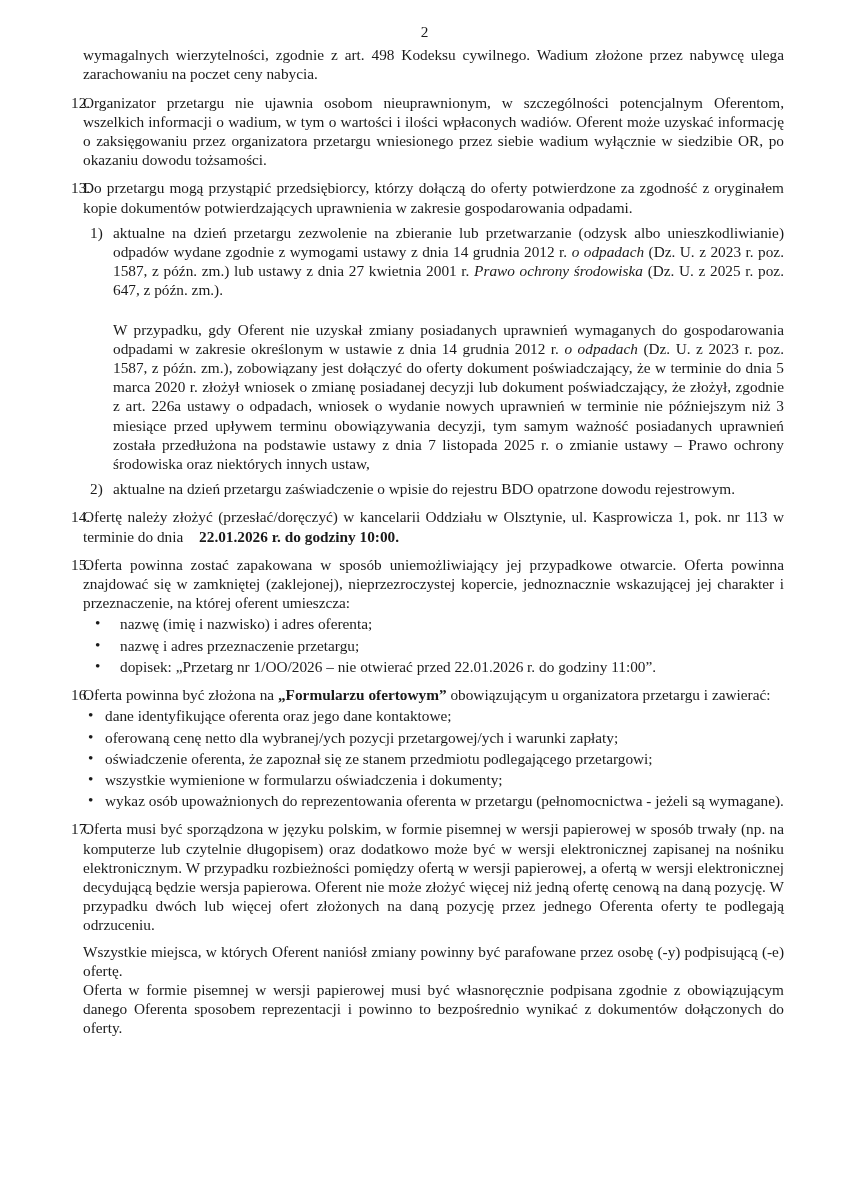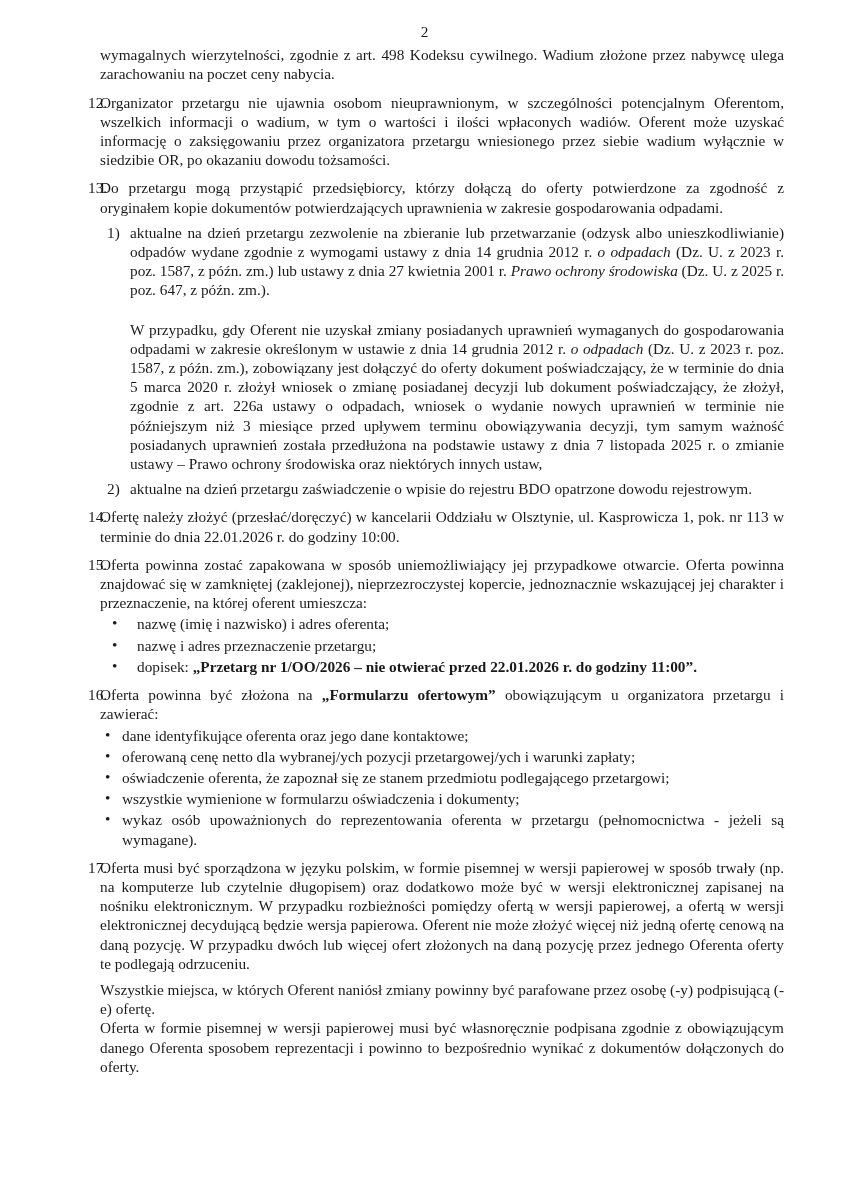--- a/index.html
+++ b/index.html
@@ -14,21 +14,21 @@
     color: #1a1a1a;
     font-family: "Liberation Serif", "DejaVu Serif", serif;
     font-size: 15.3px;
     line-height: 19.2px;
   }
   .page-number {
     text-align: center;
     margin: 0 0 4px 0;
   }
   .content {
-    padding-left: 72px;
+    padding-left: 55px;
     padding-right: 65px;
   }
   .para { margin: 0; text-align: justify; }
   .cont-para { margin-left: 28px; margin-top: 4px; }
   .nitem { position: relative; padding-left: 28px; margin-top: 9px; }
   .nnum { position: absolute; left: 16px; top: 0; }
   .sub { position: relative; margin-left: 7px; padding-left: 23px; margin-top: 6px; }
   .snum { position: absolute; left: 0; top: 0; }
   .subnote { margin-left: 30px; margin-top: 20px; }
   .note { margin-top: 6px; }
@@ -66,38 +66,38 @@
       <p class="para subnote"><span>W przypadku, gdy Oferent nie uzyskał zmiany posiadanych uprawnień wymaganych do gospodarowania odpadami w zakresie określonym w ustawie z dnia 14 grudnia 2012 r. </span><span style="font-style: italic;">o odpadach</span><span> (Dz. U. z 2023 r. poz. 1587, z późn. zm.), zobowiązany jest dołączyć do oferty dokument poświadczający, że w terminie do dnia 5 marca 2020 r. złożył wniosek o zmianę posiadanej decyzji lub dokument poświadczający, że złożył, zgodnie z art. 226a ustawy o odpadach, wniosek o wydanie nowych uprawnień w terminie nie późniejszym niż 3 miesiące przed upływem terminu obowiązywania decyzji, tym samym ważność posiadanych uprawnień została przedłużona na podstawie ustawy z dnia 7 listopada 2025 r. o zmianie ustawy – Prawo ochrony środowiska oraz niektórych innych ustaw,</span></p>
 
       <div class="sub">
         <span class="snum">2)</span>
         <p class="para"><span>aktualne na dzień przetargu zaświadczenie o wpisie do rejestru BDO opatrzone dowodu rejestrowym.</span></p>
       </div>
     </div>
 
     <div class="nitem">
       <span class="nnum">14.</span>
-      <p class="para"><span>Ofertę należy złożyć (przesłać/doręczyć) w kancelarii Oddziału w Olsztynie, ul. Kasprowicza 1, pok. nr 113 w terminie do dnia </span><span style="font-weight: normal;">22.01.2026 r. do godziny 10:00.</span></p>
+      <p class="para"><span>Ofertę należy złożyć (przesłać/doręczyć) w kancelarii Oddziału w Olsztynie, ul. Kasprowicza 1, pok. nr 113 w terminie do dnia </span><span style="font-weight: bold; margin-left: 12px;">22.01.2026 r. do godziny 10:00.</span></p>
     </div>
 
     <div class="nitem">
       <span class="nnum">15.</span>
       <p class="para"><span>Oferta powinna zostać zapakowana w sposób uniemożliwiający jej przypadkowe otwarcie. Oferta powinna znajdować się w zamkniętej (zaklejonej), nieprzezroczystej kopercie, jednoznacznie wskazującej jej charakter i przeznaczenie, na której oferent umieszcza:</span></p>
       <div class="bullets-15">
         <div class="bullet">
           <span class="bmark">•</span>
           <p class="para"><span>nazwę (imię i nazwisko) i adres oferenta;</span></p>
         </div>
         <div class="bullet">
           <span class="bmark">•</span>
           <p class="para"><span>nazwę i adres przeznaczenie przetargu;</span></p>
         </div>
         <div class="bullet">
           <span class="bmark">•</span>
-          <p class="para"><span>dopisek: </span><span style="font-weight: bold;">„Przetarg nr 1/OO/2026 – nie otwierać przed 22.01.2026 r. do godziny 11:00”.</span></p>
+          <p class="para"><span>dopisek: </span><span style="font-weight: normal;">„Przetarg nr 1/OO/2026 – nie otwierać przed 22.01.2026 r. do godziny 11:00”.</span></p>
         </div>
       </div>
     </div>
 
     <div class="nitem">
       <span class="nnum">16.</span>
       <p class="para"><span>Oferta powinna być złożona na </span><span style="font-weight: bold;">„Formularzu ofertowym”</span><span> obowiązującym u organizatora przetargu i zawierać:</span></p>
       <div class="bullets-16">
         <div class="bullet">
           <span class="bmark">•</span>

